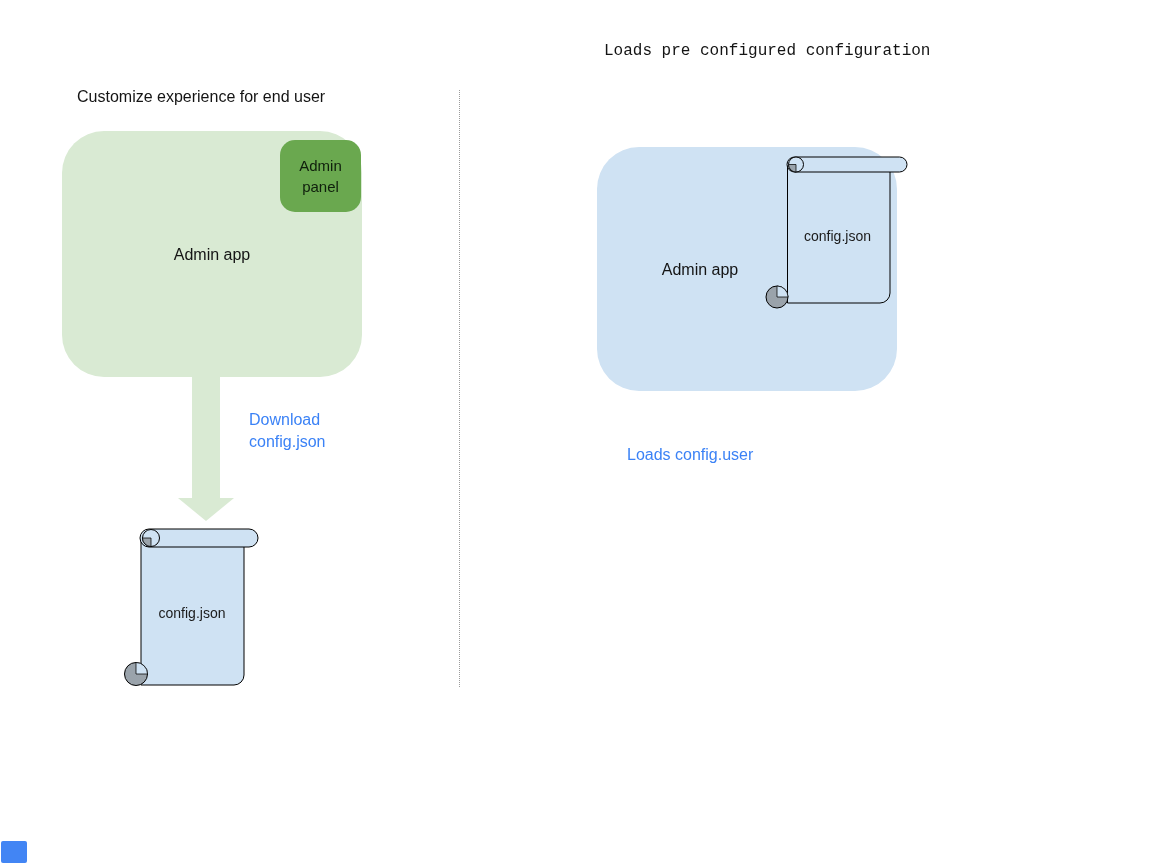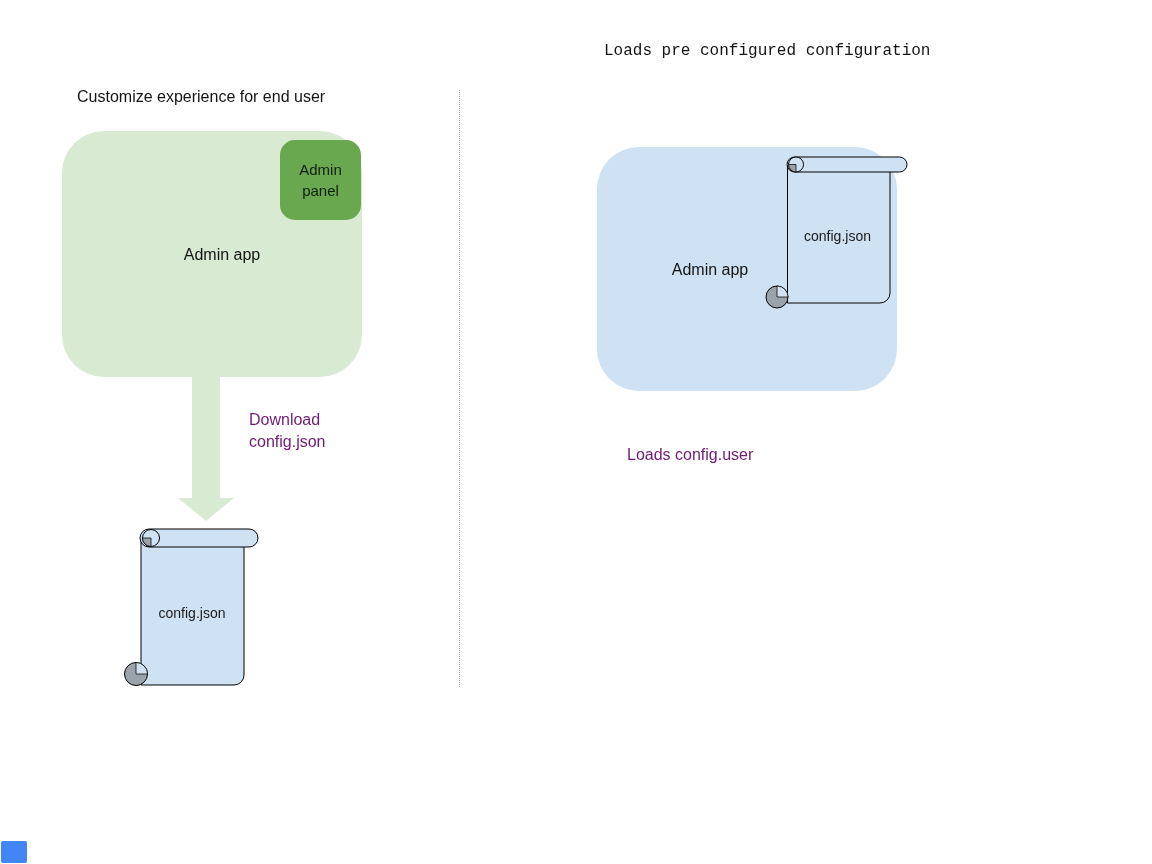--- a/index.html
+++ b/index.html
@@ -26,43 +26,42 @@
     border-radius: 42px;
   }
   .admin-app { left: 62px; top: 131px; width: 300px; height: 246px; background: #d9ead3; }
   .demo-app  { left: 597px; top: 147px; width: 300px; height: 244px; background: #cfe2f3; }
   .app-label {
     position: absolute;
     font-size: 16px;
     color: #141414;
     text-align: center;
     white-space: nowrap;
-    padding-left: 10px;
   }
   .admin-panel {
     position: absolute;
     left: 280px; top: 140px;
-    width: 81px; height: 80px;
+    width: 81px; height: 72px;
     background: #6aa84f;
     border-radius: 15px;
     display: flex;
     align-items: center;
     justify-content: center;
     text-align: center;
     font-size: 15px;
     line-height: 21px;
     color: #0f1f0c;
     padding: 0 8px;
     box-sizing: border-box;
   }
   .caption {
     position: absolute;
     font-size: 16px;
     line-height: 22px;
-    color: #701a75;
+    color: #3b82f6;
     white-space: pre-line;
   }
   .scroll-label {
     position: absolute;
     font-size: 14px;
     color: #1a1a1a;
     text-align: center;
     white-space: nowrap;
   }
   .divider {

